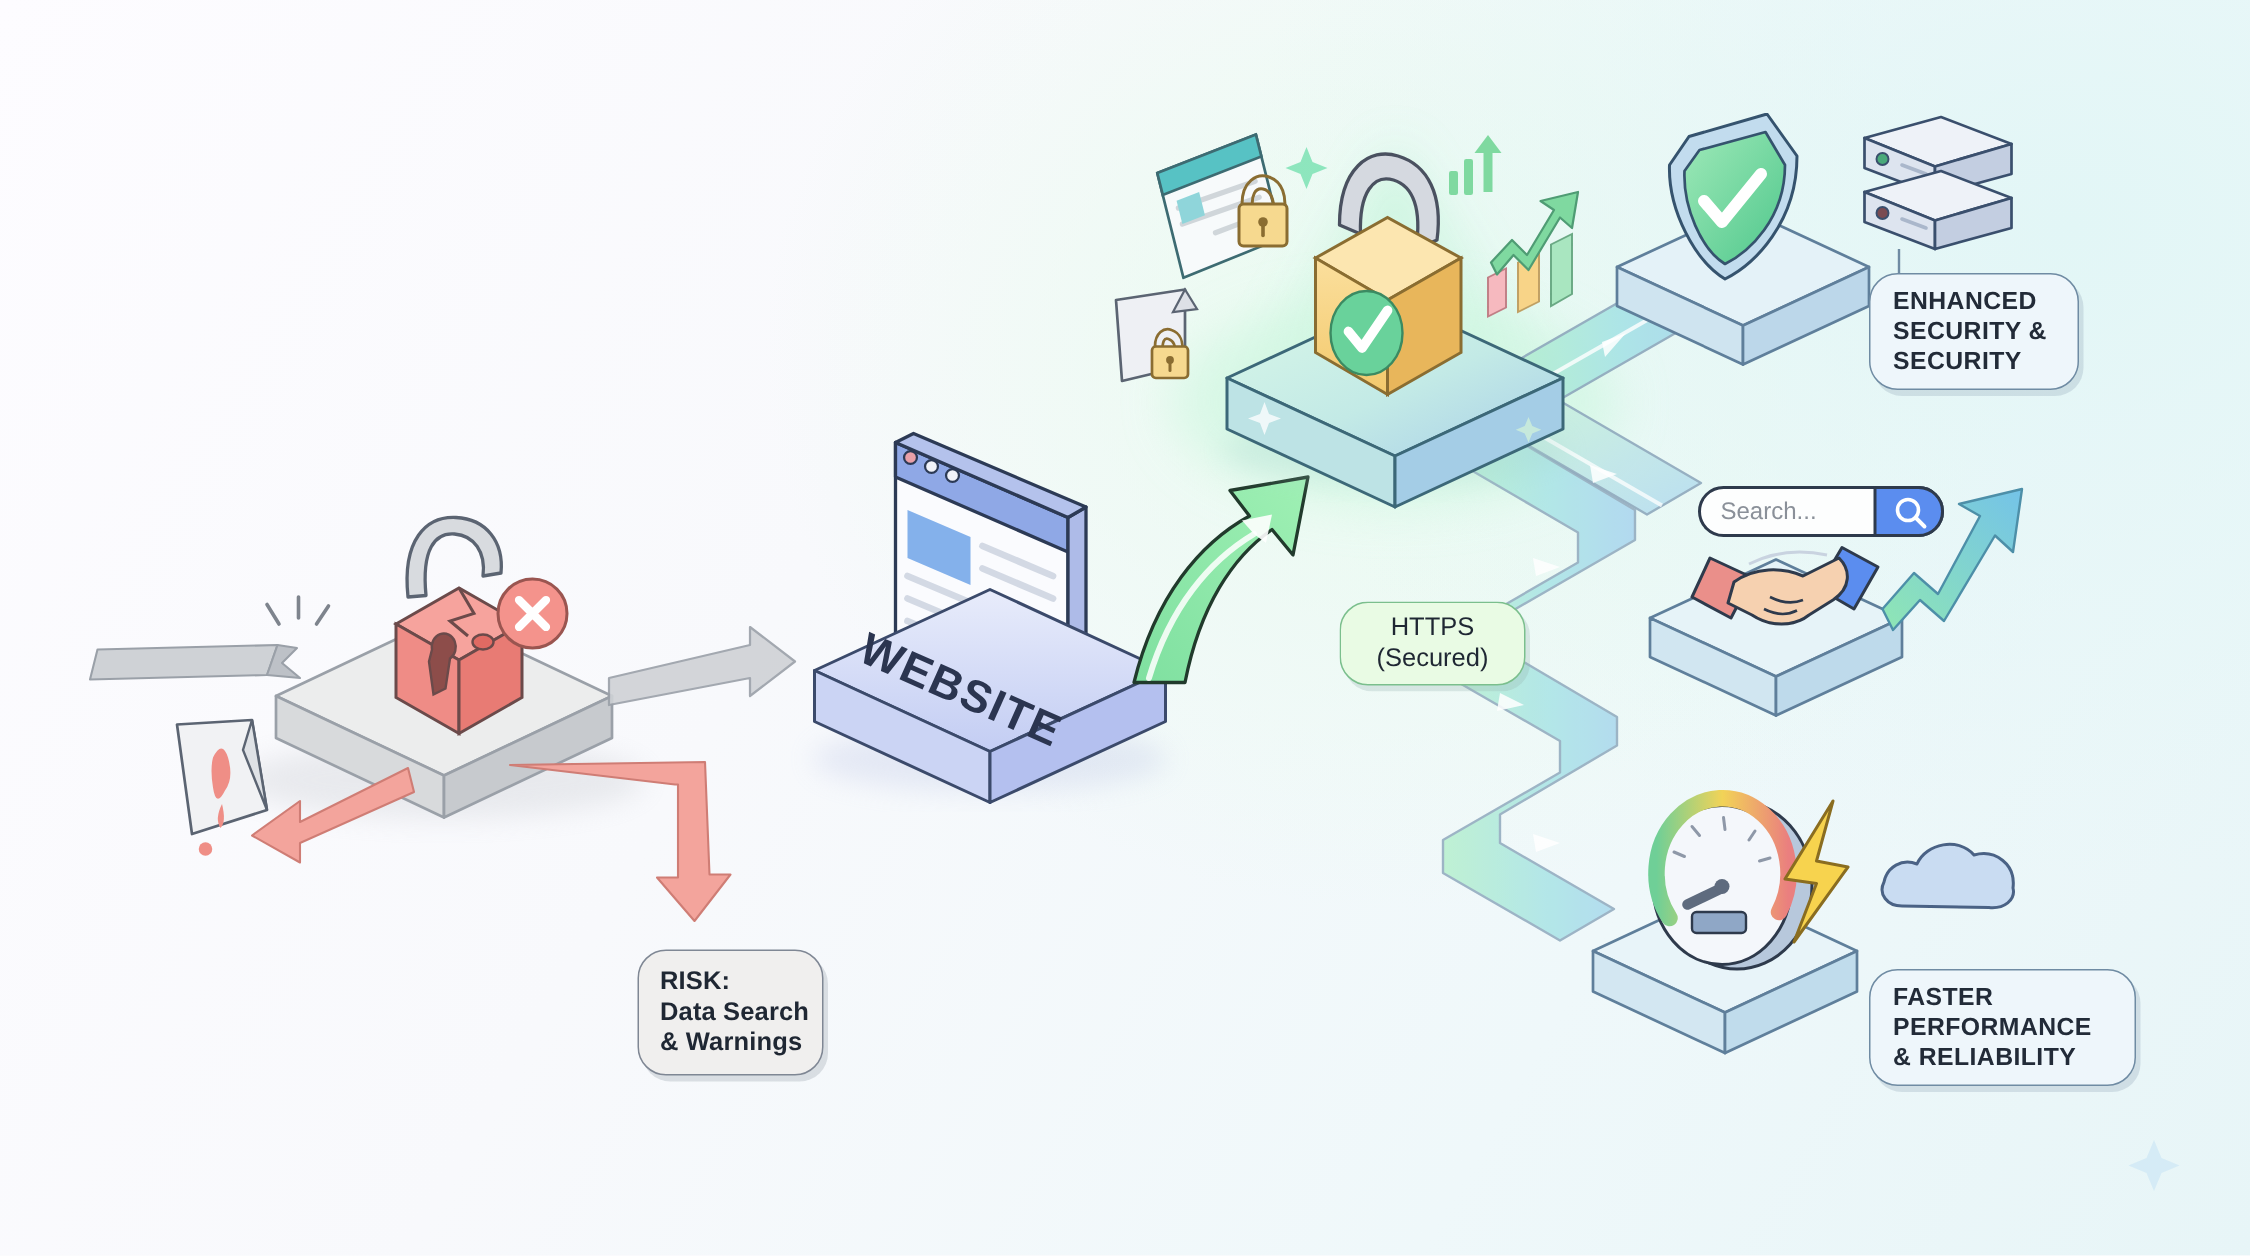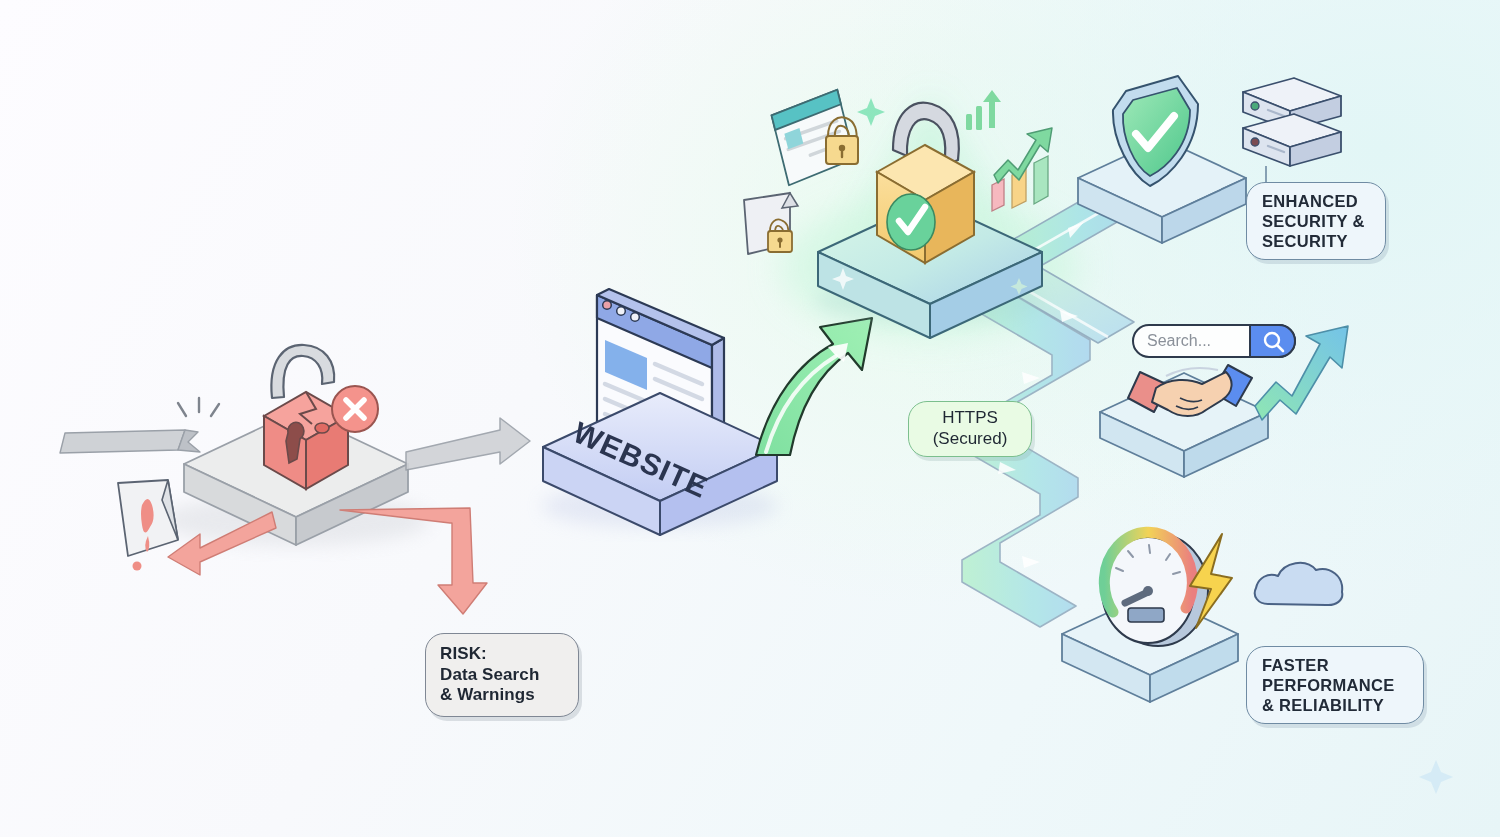--- a/index.html
+++ b/index.html
@@ -24,30 +24,29 @@
     box-shadow:3px 4px 0 rgba(150,158,170,.30);
   }
   .label span{display:block;}
   .lbl-http{
     left:66px;top:589px;width:146px;height:62px;
     background:#f0f0f2;border:1.6px solid #7f8794;
     align-items:center;text-align:center;
     font-size:17px;letter-spacing:.2px;
   }
   .lbl-risk{
-    left:425px;top:633px;width:154px;height:84px;
+    left:425px;top:633px;width:124px;height:84px;
     background:#f0efee;border:1.6px solid #7f8794;
     padding-left:14px;font-size:17px;font-weight:bold;letter-spacing:.1px;
   }
   .lbl-https{
     left:893px;top:401px;width:124px;height:56px;
     background:#e9fbe4;border:1.6px solid #7bbf8d;
     align-items:center;text-align:center;font-size:17px;
     box-shadow:3px 4px 0 rgba(150,180,175,.28);
-    margin-left:15px;
   }
   .lbl-bene{
     background:#eef6fb;border:1.6px solid #6f8ba3;
     padding-left:15px;font-size:16.5px;font-weight:bold;letter-spacing:.3px;
     color:#222b38;
     box-shadow:3px 4px 0 rgba(140,160,180,.28);
   }
   .lbl-sec{left:1246px;top:182px;width:140px;height:78px;}
   .lbl-seo{left:1262px;top:424px;width:165px;height:58px;}
   .lbl-perf{left:1246px;top:646px;width:178px;height:78px;}

